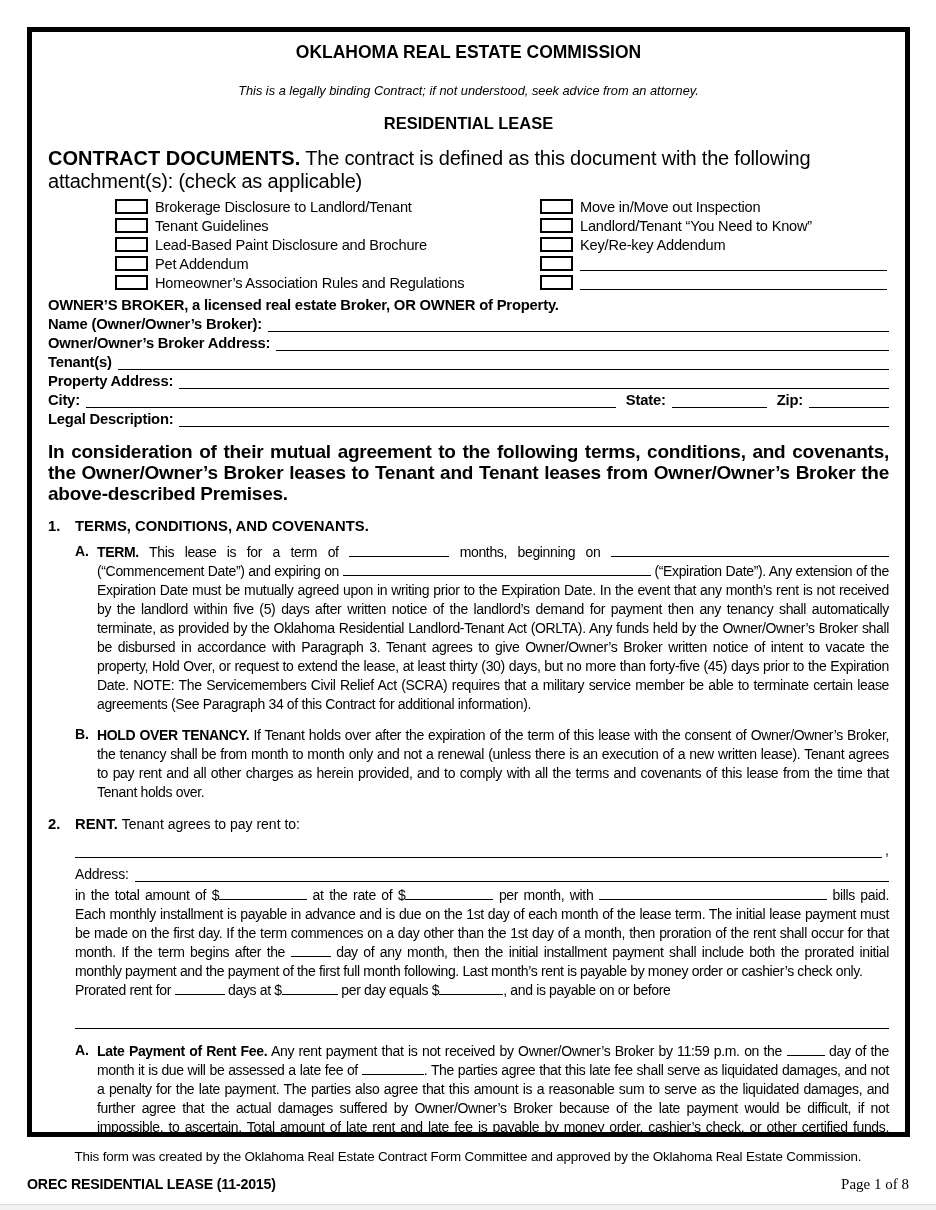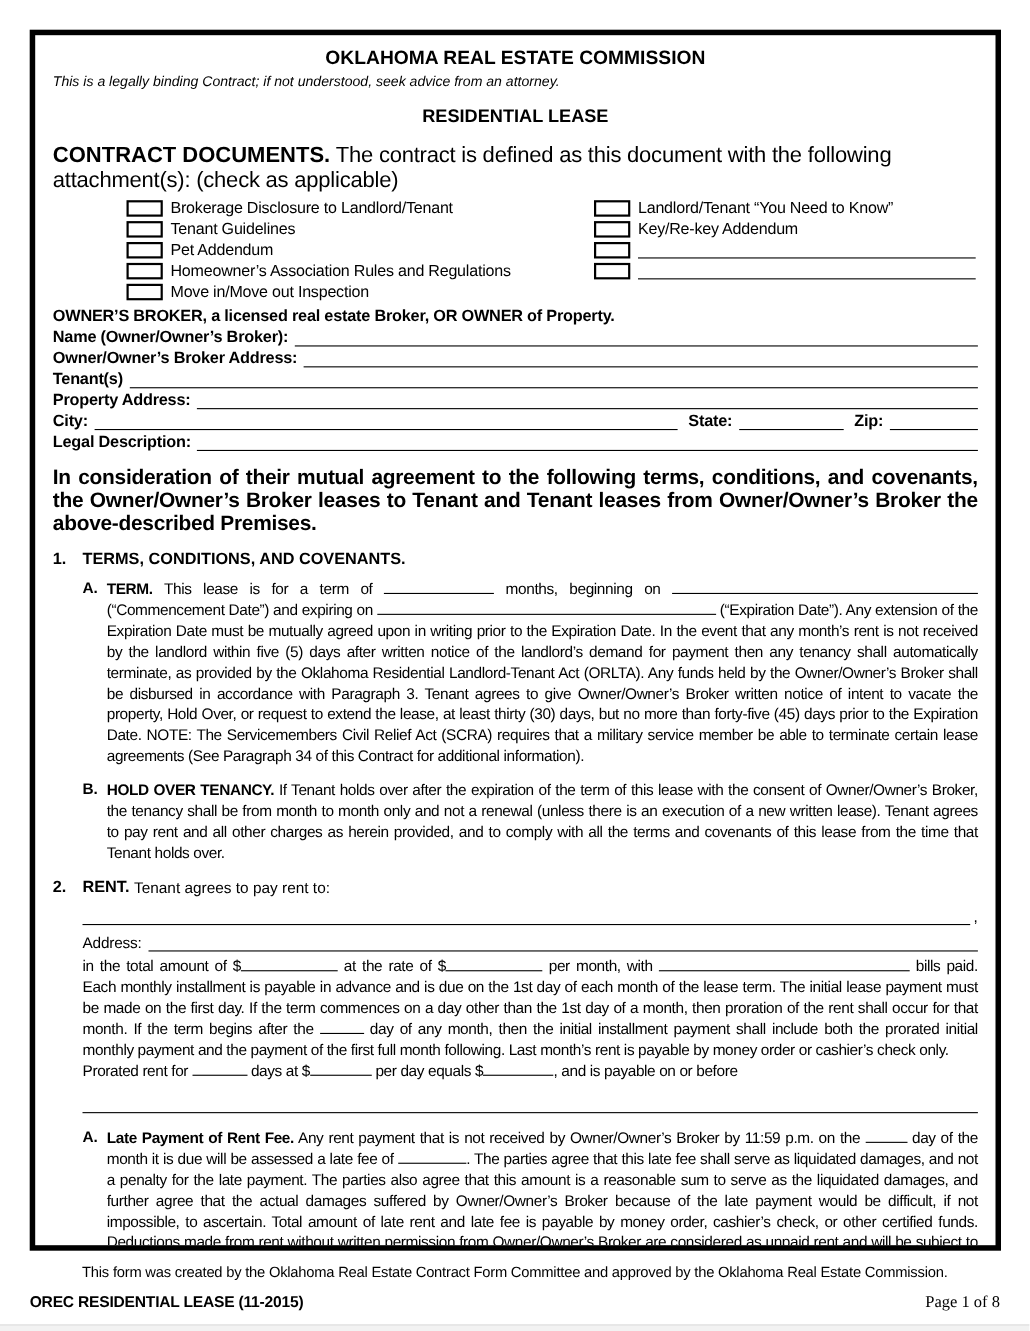--- a/index.html
+++ b/index.html
@@ -8,21 +8,21 @@
     width:936px; height:1210px; position:relative;
     font-family:"Liberation Sans", sans-serif; color:#000;
   }
   .box {
     position:absolute; left:27px; top:27px; width:883px; height:1110px;
     border:5px solid #000; padding:6px 16px 0 16px; overflow:hidden;
     background:#fff;
   }
   
   .hdr-title { text-align:center; font-weight:bold; font-size:17.5px; margin-top:4px; }
-  .hdr-notice { text-align:left; font-style:italic; font-size:12.8px; margin-top:3px; }
+  .hdr-notice { text-align:center; font-style:italic; font-size:12.8px; margin-top:20px; }
   .hdr-form-title { text-align:center; font-weight:bold; font-size:16.5px; margin-top:16px; }
   
   .cd-line { margin-top:14px; font-size:20px; letter-spacing:-0.2px; }
   .cd-line b { letter-spacing:0; }
   .cb-grid {
     margin-left:67px; margin-top:4px;
     display:grid; grid-template-columns:425px 1fr; grid-auto-flow:column;
     grid-template-rows:repeat(5,19px); row-gap:0;text-align:right;
   }
   .cb-row { display:flex; align-items:center; height:19px; }
@@ -77,20 +77,24 @@
     <div class="cb-row">
         <span class="cb"></span>
         <span class="cb-label">Brokerage Disclosure to Landlord/Tenant</span>
       </div>
     <div class="cb-row">
         <span class="cb"></span>
         <span class="cb-label">Tenant Guidelines</span>
       </div>
     <div class="cb-row">
         <span class="cb"></span>
+        <span class="cb-label">Lead-Based Paint Disclosure and Brochure</span>
+      </div>
+    <div class="cb-row">
+        <span class="cb"></span>
         <span class="cb-label">Pet Addendum</span>
       </div>
     <div class="cb-row">
         <span class="cb"></span>
         <span class="cb-label">Homeowner’s Association Rules and Regulations</span>
       </div>
     <div class="cb-row">
         <span class="cb"></span>
         <span class="cb-label">Move in/Move out Inspection</span>
       </div>

